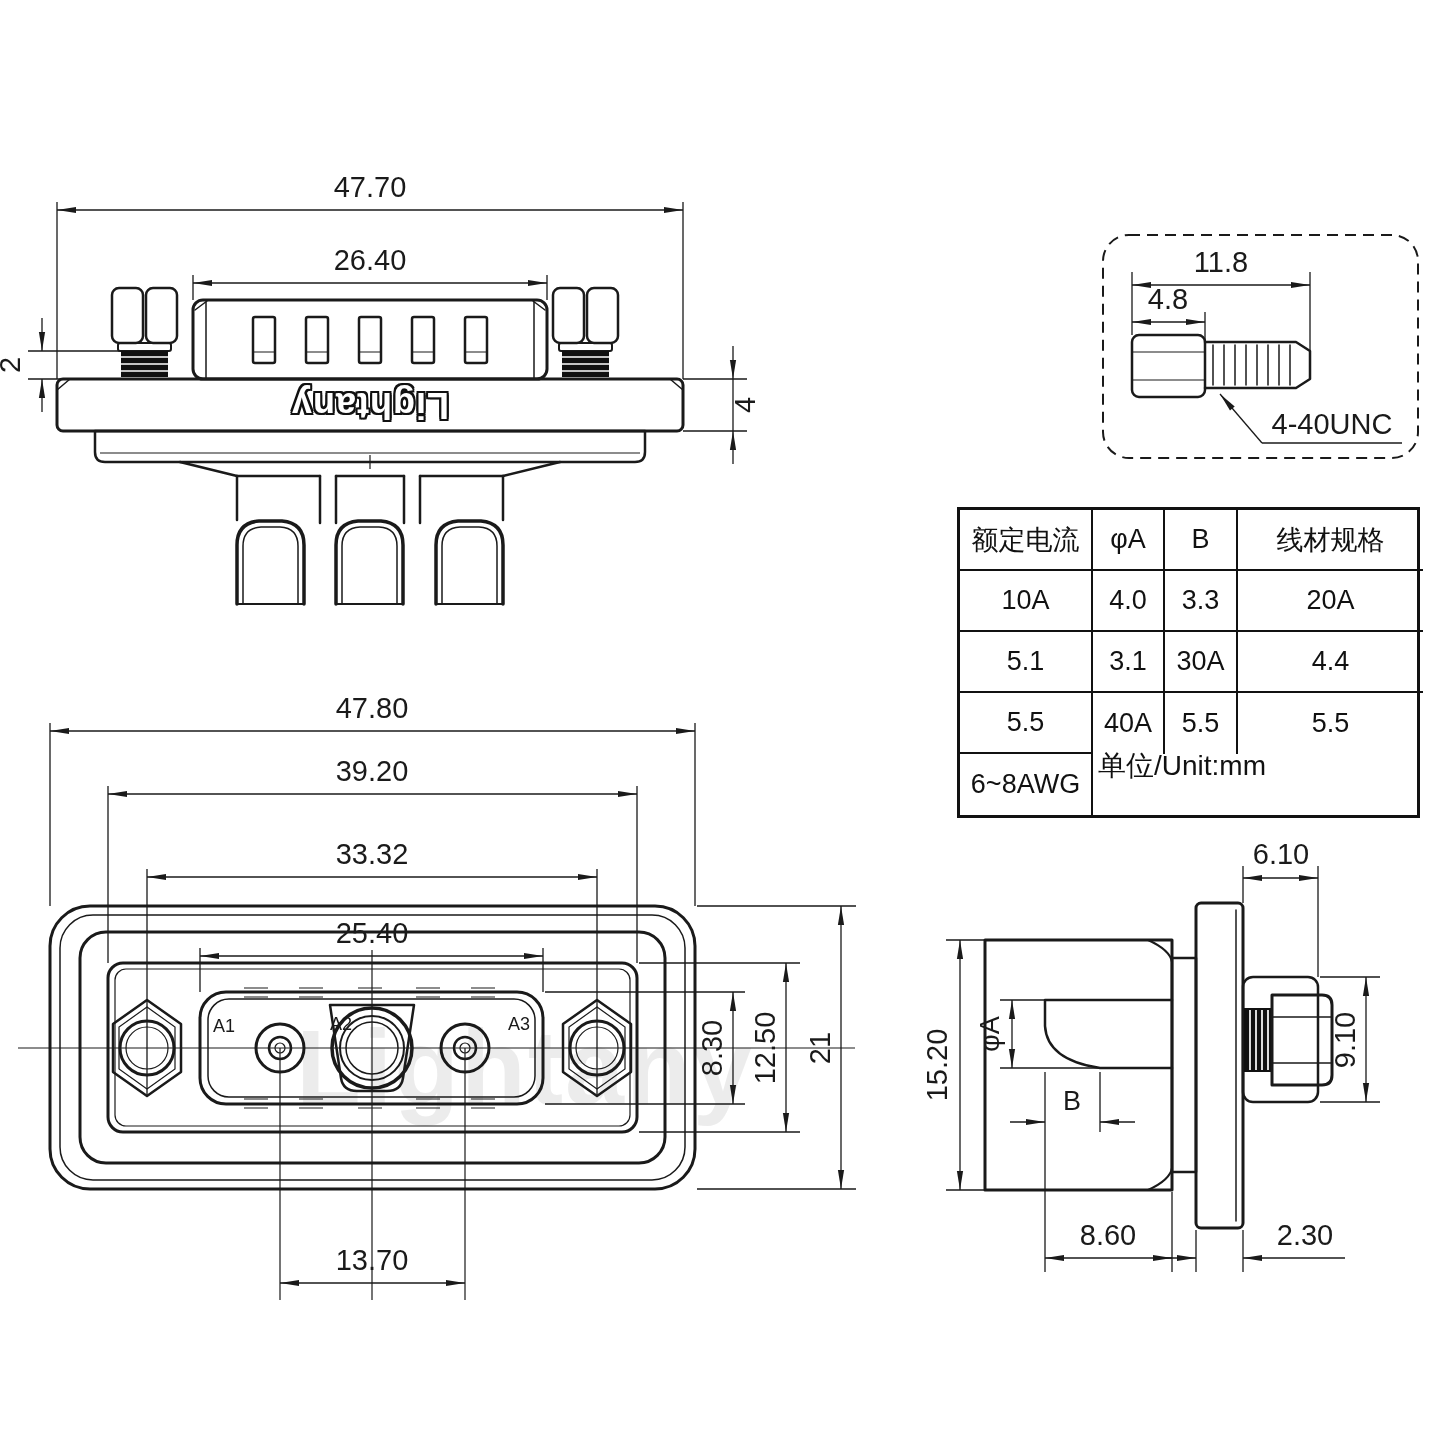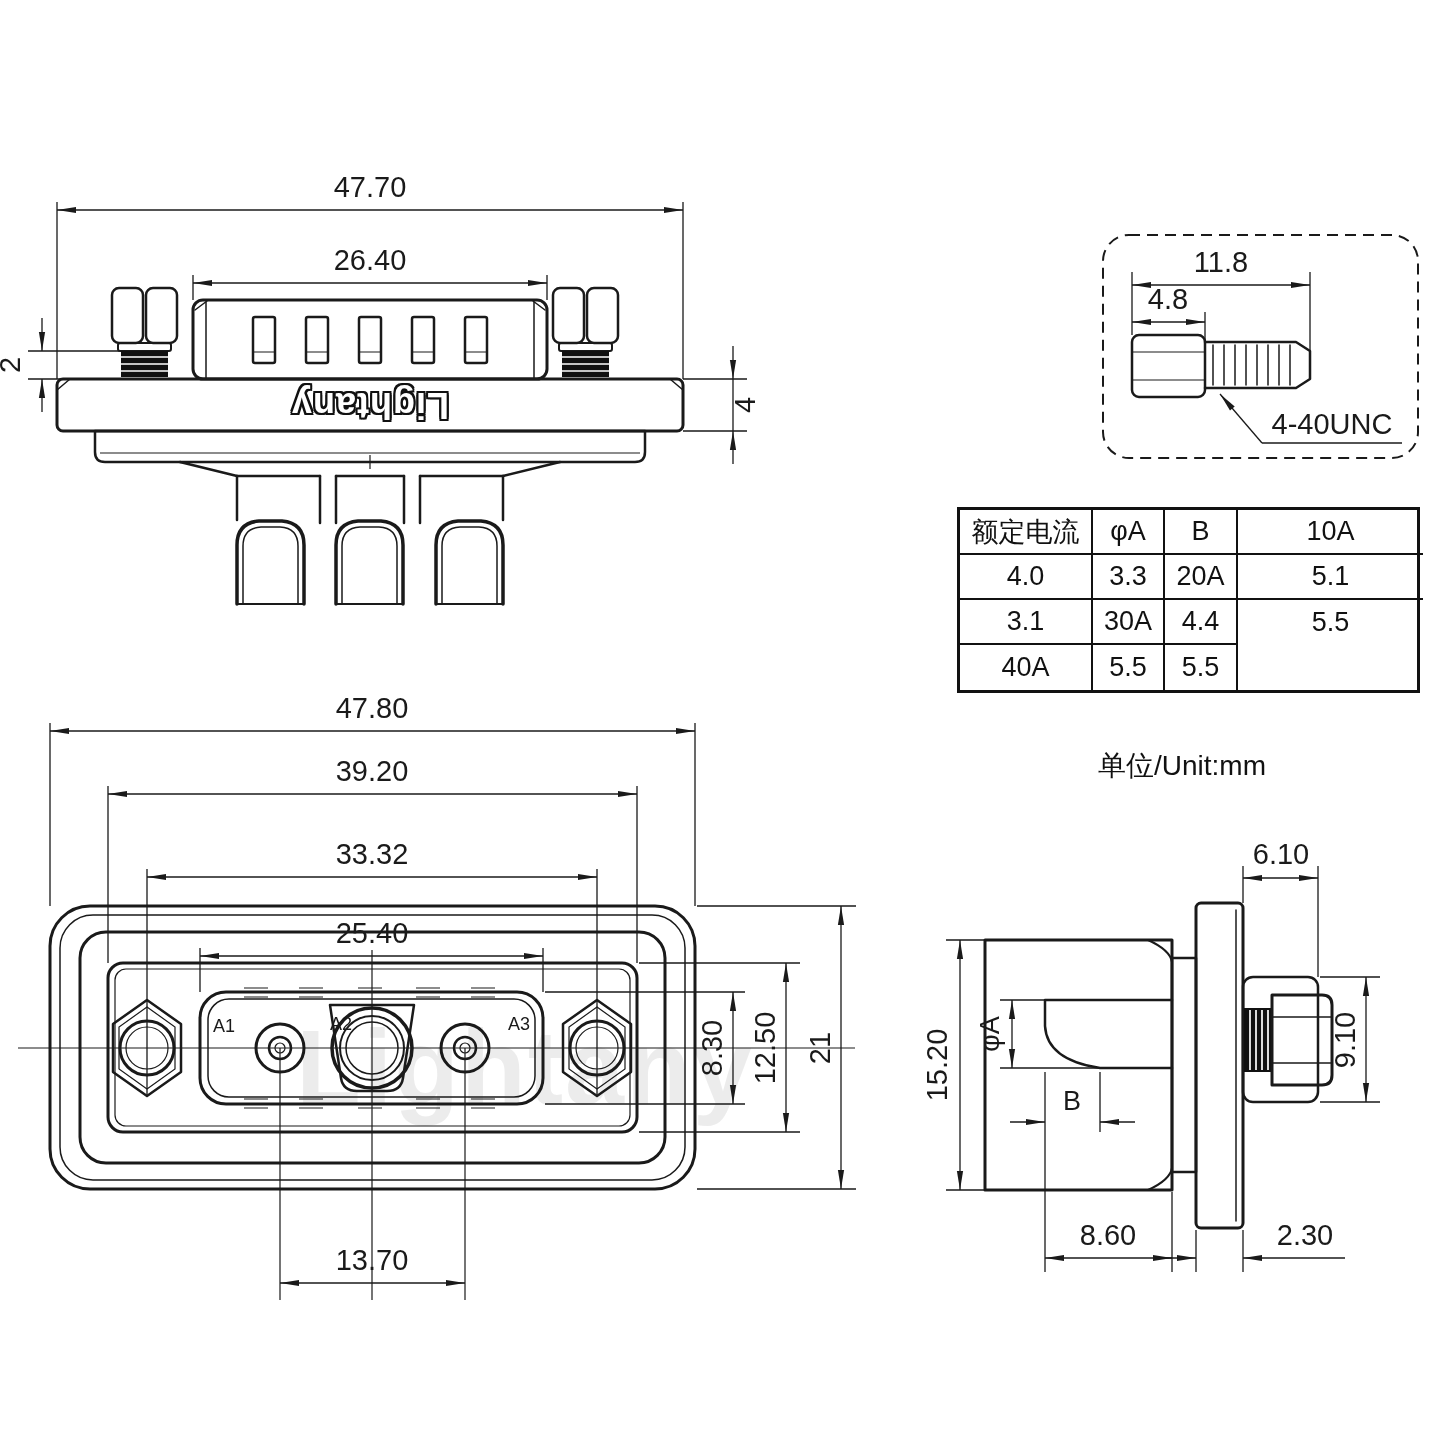--- a/index.html
+++ b/index.html
@@ -25,21 +25,21 @@
     font-size:106px;font-weight:bold;color:#e0e0e0;opacity:.6;letter-spacing:2px;
     line-height:130px;white-space:nowrap;}
   
   .logo-flip{position:absolute;left:245px;top:384px;width:250px;height:42px;line-height:42px;
     text-align:center;font-size:36px;font-weight:bold;letter-spacing:1px;color:#fff;
     transform:rotate(180deg);
     text-shadow:-2px -2px 0 #111,2px -2px 0 #111,-2px 2px 0 #111,2px 2px 0 #111,
                 0 -2px 0 #111,0 2px 0 #111,-2px 0 0 #111,2px 0 0 #111;}
   .spec-table{position:absolute;left:957px;top:507px;width:463px;display:grid;
     grid-template-columns:133px 72px 73px 185px;border:3px solid #111;box-sizing:border-box;}
-  .tcell{box-sizing:border-box;height:45px;border-right:2.5px solid #111;border-bottom:2.5px solid #111;
+  .tcell{box-sizing:border-box;height:61px;border-right:2.5px solid #111;border-bottom:2.5px solid #111;
     display:flex;align-items:center;justify-content:center;font-size:27px;color:#111;white-space:nowrap;}
   .tcell:nth-child(4n){border-right:none}
   .tcell:nth-last-child(-n+4){border-bottom:none}
   .unit-note{position:absolute;left:1098px;top:747px;width:322px;
     font-size:28px;color:#111;}
 </style>
 </head>
 <body>
 
 <div id="canvas">
@@ -343,33 +343,35 @@
       </g>
     </g>
   </svg>
 
   <div class="logo-flip">Lightany</div>
 
   <div class="spec-table">
     <div class="tcell">额定电流</div>
     <div class="tcell">φA</div>
     <div class="tcell">B</div>
+    <div class="tcell">线材规格</div>
 
     <div class="tcell">10A</div>
     <div class="tcell">4.0</div>
     <div class="tcell">3.3</div>
 
     <div class="tcell">20A</div>
     <div class="tcell">5.1</div>
     <div class="tcell">3.1</div>
 
     <div class="tcell">30A</div>
     <div class="tcell">4.4</div>
     <div class="tcell">5.5</div>
 
     <div class="tcell">40A</div>
     <div class="tcell">5.5</div>
     <div class="tcell">5.5</div>
+    <div class="tcell">6~8AWG</div>
   </div>
 
   <div class="unit-note">单位/Unit:mm</div>
 
 </div>
 
 </body></html>

